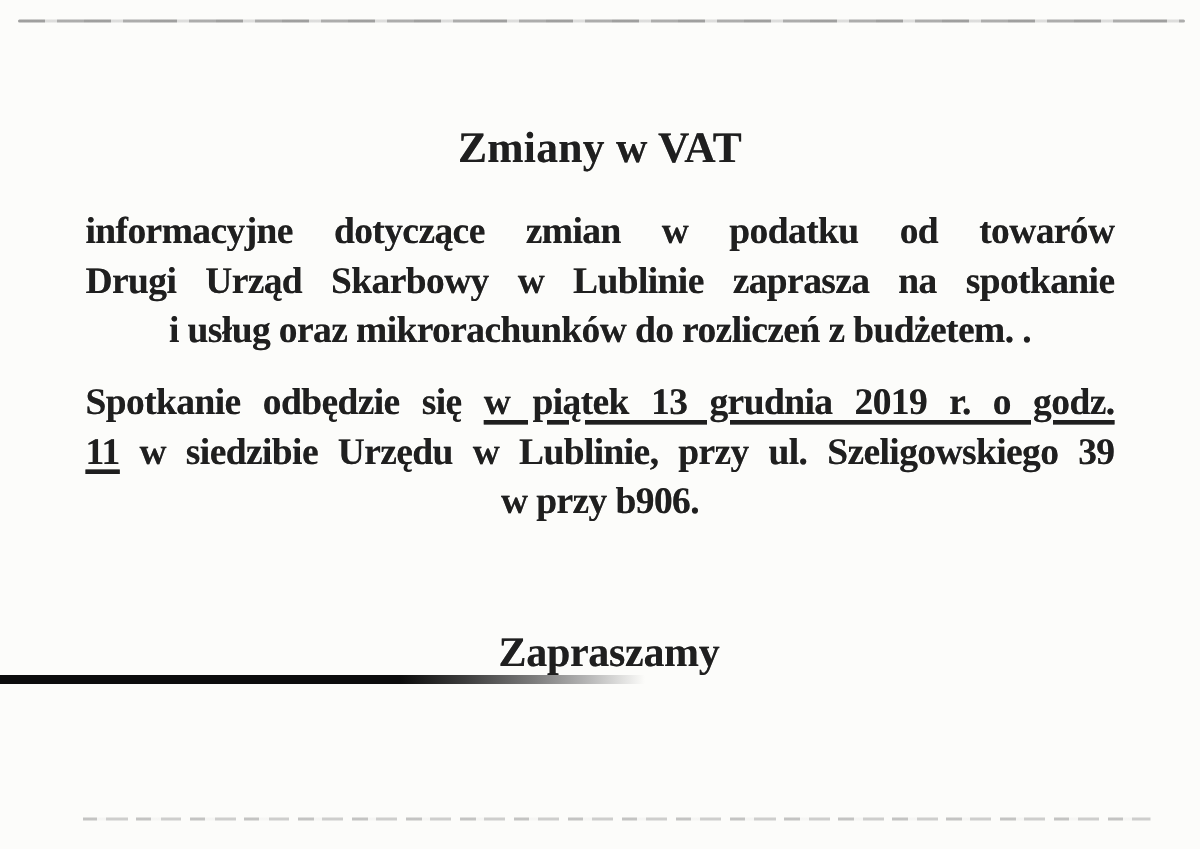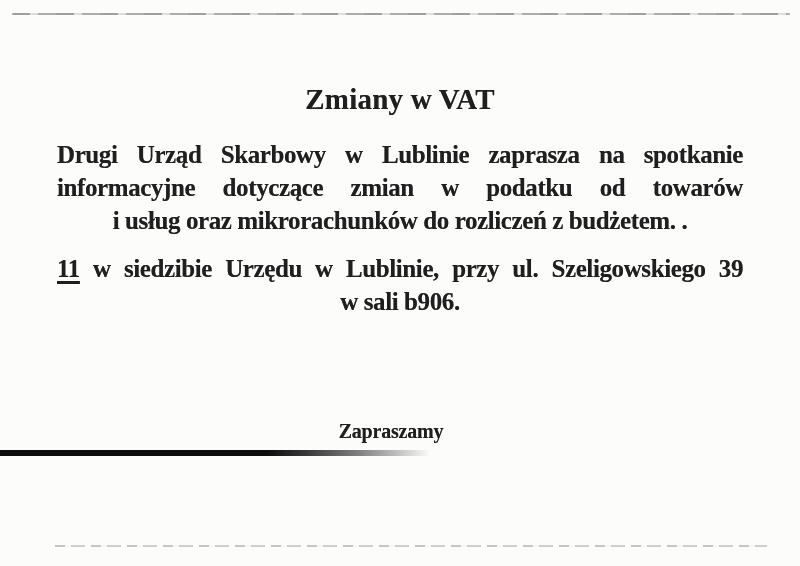--- a/index.html
+++ b/index.html
@@ -71,46 +71,47 @@
     text-align-last: justify;
   }
   .u {
     text-decoration-line: underline;
     text-decoration-thickness: 2.5px;
     text-underline-offset: 4px;
     text-decoration-color: var(--ink);
   }
   .closing {
     position: absolute;
-    top: 420px; left: 48px; width: 686px;
+    top: 420px; left: 63px; width: 686px;
     text-align: center;
-    font-size: 20px; font-weight: 700;
+    font-size: 28px; font-weight: 700;
     color: var(--ink);
     letter-spacing: -0.2px;
     text-shadow: 0 0 0.4px rgba(0,0,0,0.55);
   }
 </style>
 </head>
 <body>
 
 <div class="page">
 
   <div class="artifact top-scan-line"></div>
 
   <h1 class="title">Zmiany w VAT</h1>
 
   <div class="para para-intro">
+    <div class="line just">informacyjne dotyczące zmian w podatku od towarów</div>
     <div class="line just">Drugi Urząd Skarbowy w Lublinie zaprasza na spotkanie</div>
-    <div class="line just">informacyjne dotyczące zmian w podatku od towarów</div>
     <div class="line">i usług oraz mikrorachunków do rozliczeń z budżetem. .</div>
   </div>
 
   <div class="para para-meeting">
+    <div class="line just"><span>Spotkanie odbędzie się </span><span class="u">w piątek 13 grudnia 2019 r. o godz.</span></div>
     <div class="line just"><span class="u">11</span><span> w siedzibie Urzędu w Lublinie, przy ul. Szeligowskiego 39</span></div>
-    <div class="line">w sali b906.</div>
+    <div class="line">w przy b906.</div>
   </div>
 
   <div class="closing">Zapraszamy</div>
 
   <div class="artifact bottom-scan-line"></div>
   <div class="artifact bottom-black-bar"></div>
 
 </div>
 
 </body></html>

